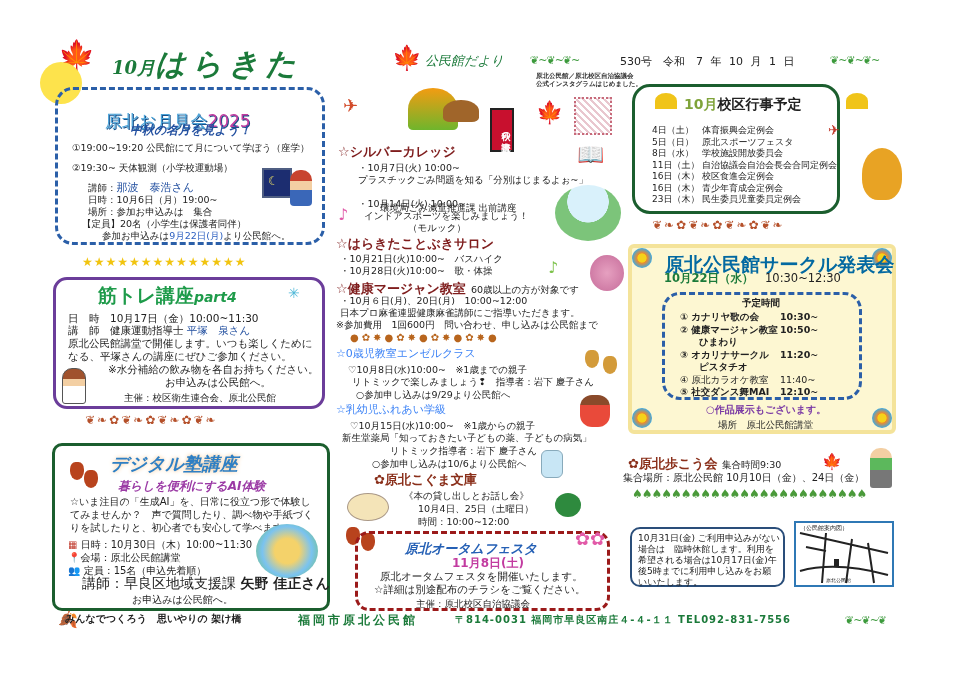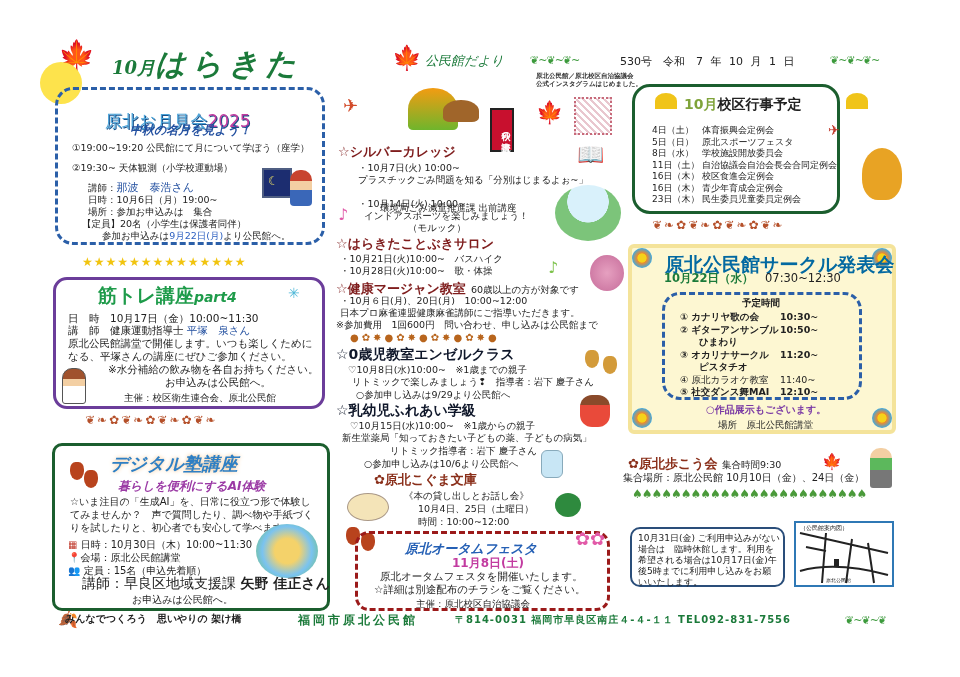--- a/index.html
+++ b/index.html
@@ -30,21 +30,21 @@
 .kin-title .p{font-size:14px;font-style:italic}
 .garland{color:#b5502a;font-size:12px;letter-spacing:2px}
 
 .dig{left:52px;top:443px;width:278px;height:168px;border:3px solid #1b5e2e;border-radius:10px}
 .dig-title{left:110px;top:452px;font-size:18px;font-weight:bold;font-style:italic;color:#2e7fc4;text-shadow:0 0 4px #f5c48a}
 .dig-sub{left:118px;top:478px;font-size:12px;font-weight:bold;font-style:italic;color:#9b3aa5}
 .family{left:256px;top:524px;width:62px;height:54px;border-radius:50%;background:radial-gradient(circle,#f4d26a 0 30%,#7ac3f0 60%,#6fbf5a)}
 .acorn{position:absolute;width:14px;height:18px;border-radius:40% 40% 50% 50%;background:#b8431d}
 
 .h-green{font-size:13px;font-weight:bold;color:#7f1d1d}
-.h-purple{font-size:14px;font-weight:bold;color:#0f172a}
+.h-purple{font-size:11px;font-weight:normal;color:#3b82f6}
 .h-brown{font-size:13px;font-weight:bold;color:#8a2f1a}
 .badge{left:490px;top:108px;width:24px;height:44px;background:#c8102e;border:2px solid #222;color:#fff;font-size:9px;writing-mode:vertical-rl;text-align:center;font-weight:bold}
 .mtn{left:408px;top:88px;width:50px;height:42px;border-radius:50% 50% 10% 10%;background:linear-gradient(#f39c12,#6fb52c)}
 .bike{left:555px;top:185px;width:66px;height:56px;border-radius:50%;background:radial-gradient(circle at 50% 30%,#d9f1fb 0 40%,#7cc47a 41%)}
 .fest{left:355px;top:531px;width:255px;height:80px;border:3px dashed #9b1a1a;border-radius:14px}
 .fest-title{left:405px;top:540px;font-size:13px;font-weight:bold;font-style:italic;color:#2560b5}
 .fest-date{left:452px;top:555px;font-size:12px;font-weight:bold;color:#c23ba0}
 
 .sched{left:632px;top:84px;width:208px;height:130px;border:3px solid #1b5e2e;border-radius:18px}
 .sched-title{left:684px;top:96px;font-size:14px;font-weight:bold}
@@ -153,21 +153,21 @@
 <div class="abs t" style="left:348px;top:364px">♡10月8日(水)10:00~　※1歳までの親子</div>
 <div class="abs t" style="left:352px;top:376px">リトミックで楽しみましょう❢　指導者：岩下 慶子さん</div>
 <div class="abs t" style="left:356px;top:389px">○参加申し込みは9/29より公民館へ</div>
 <div class="acorn" style="left:585px;top:350px;background:#d39b3a"></div>
 <div class="acorn" style="left:603px;top:356px;background:#d39b3a"></div>
 
 <div class="abs h-purple" style="left:336px;top:402px">☆乳幼児ふれあい学級</div>
 <div class="abs t" style="left:350px;top:420px">♡10月15日(水)10:00~　※1歳からの親子</div>
 <div class="abs t" style="left:342px;top:432px">新生堂薬局「知っておきたい子どもの薬、子どもの病気」</div>
 <div class="abs t" style="left:390px;top:445px">リトミック指導者：岩下 慶子さん</div>
-<div class="abs t" style="left:364px;top:458px">○参加申し込みは10/6より公民館へ</div>
+<div class="abs t" style="left:372px;top:458px">○参加申し込みは10/6より公民館へ</div>
 <div class="abs" style="left:580px;top:395px;width:30px;height:32px;border-radius:12px;background:linear-gradient(#8a4a2a 0 30%,#e94a3a 30%)"></div>
 <div class="abs" style="left:541px;top:450px;width:22px;height:28px;border-radius:6px;background:#c8e6f5;border:1px solid #8ab"></div>
 
 <div class="abs h-brown" style="left:374px;top:471px">✿原北こぐま文庫</div>
 <div class="abs t" style="left:404px;top:490px">《本の貸し出しとお話し会》</div>
 <div class="abs t" style="left:418px;top:503px">10月4日、25日（土曜日）</div>
 <div class="abs t" style="left:418px;top:516px">時間：10:00~12:00</div>
 <div class="abs" style="left:347px;top:493px;width:42px;height:28px;border-radius:50%;background:#f4e4b8;border:1px solid #a98"></div>
 <div class="abs" style="left:555px;top:493px;width:26px;height:24px;border-radius:50%;background:#2e8a3e"></div>
 
@@ -197,26 +197,26 @@
 <div class="abs" style="left:828px;top:122px;color:#c0392b;font-size:14px">✈</div>
 <div class="abs tree"></div>
 <div class="abs garland" style="left:652px;top:218px">❦❧✿❦❧✿❦❧✿❦❧</div>
 
 <div class="abs circle"></div>
 <div class="flower" style="left:632px;top:248px"></div>
 <div class="flower" style="left:872px;top:248px"></div>
 <div class="flower" style="left:632px;top:408px"></div>
 <div class="flower" style="left:872px;top:408px"></div>
 <div class="abs circle-title">原北公民館サークル発表会</div>
-<div class="abs circle-date"><span class="g">10月22日（水）</span>　<span>07:30~12:30</span></div>
+<div class="abs circle-date"><span class="g">10月22日（水）</span>　<span>10:30~12:30</span></div>
 <div class="abs inner"></div>
 <div class="abs t" style="left:742px;top:297px;font-weight:bold">予定時間</div>
 <div class="abs" style="left:680px;top:311px">
   <div class="t" style="font-weight:bold"><span style="display:inline-block;width:100px">① カナリヤ歌の会</span><span>10:30~</span></div>
-  <div class="t" style="font-weight:bold"><span style="display:inline-block;width:100px">② ギターアンサンブル</span><span>10:50~</span></div>
+  <div class="t" style="font-weight:bold"><span style="display:inline-block;width:100px">② 健康マージャン教室</span><span>10:50~</span></div>
   <div class="t" style="font-weight:bold"><span style="display:inline-block;width:100px">　　ひまわり</span><span></span></div>
   <div class="t" style="font-weight:bold"><span style="display:inline-block;width:100px">③ オカリナサークル</span><span>11:20~</span></div>
   <div class="t" style="font-weight:bold"><span style="display:inline-block;width:100px">　　ピスタチオ</span><span></span></div>
   <div class="t" style="font-weight:normal"><span style="display:inline-block;width:100px">④ 原北カラオケ教室</span><span>11:40~</span></div>
   <div class="t" style="font-weight:bold"><span style="display:inline-block;width:100px">⑤ 社交ダンス舞MAI</span><span>12:10~</span></div>
 </div>
 <div class="abs t" style="left:706px;top:404px;font-weight:bold;color:#7a3aa5;font-size:10px">○作品展示もございます。</div>
 <div class="abs t" style="left:718px;top:419px">場所　原北公民館講堂</div>
 
 <div class="abs walk-title"><span>✿原北歩こう会</span> <span class="t" style="font-weight:normal;color:#222">集合時間9:30</span></div>

